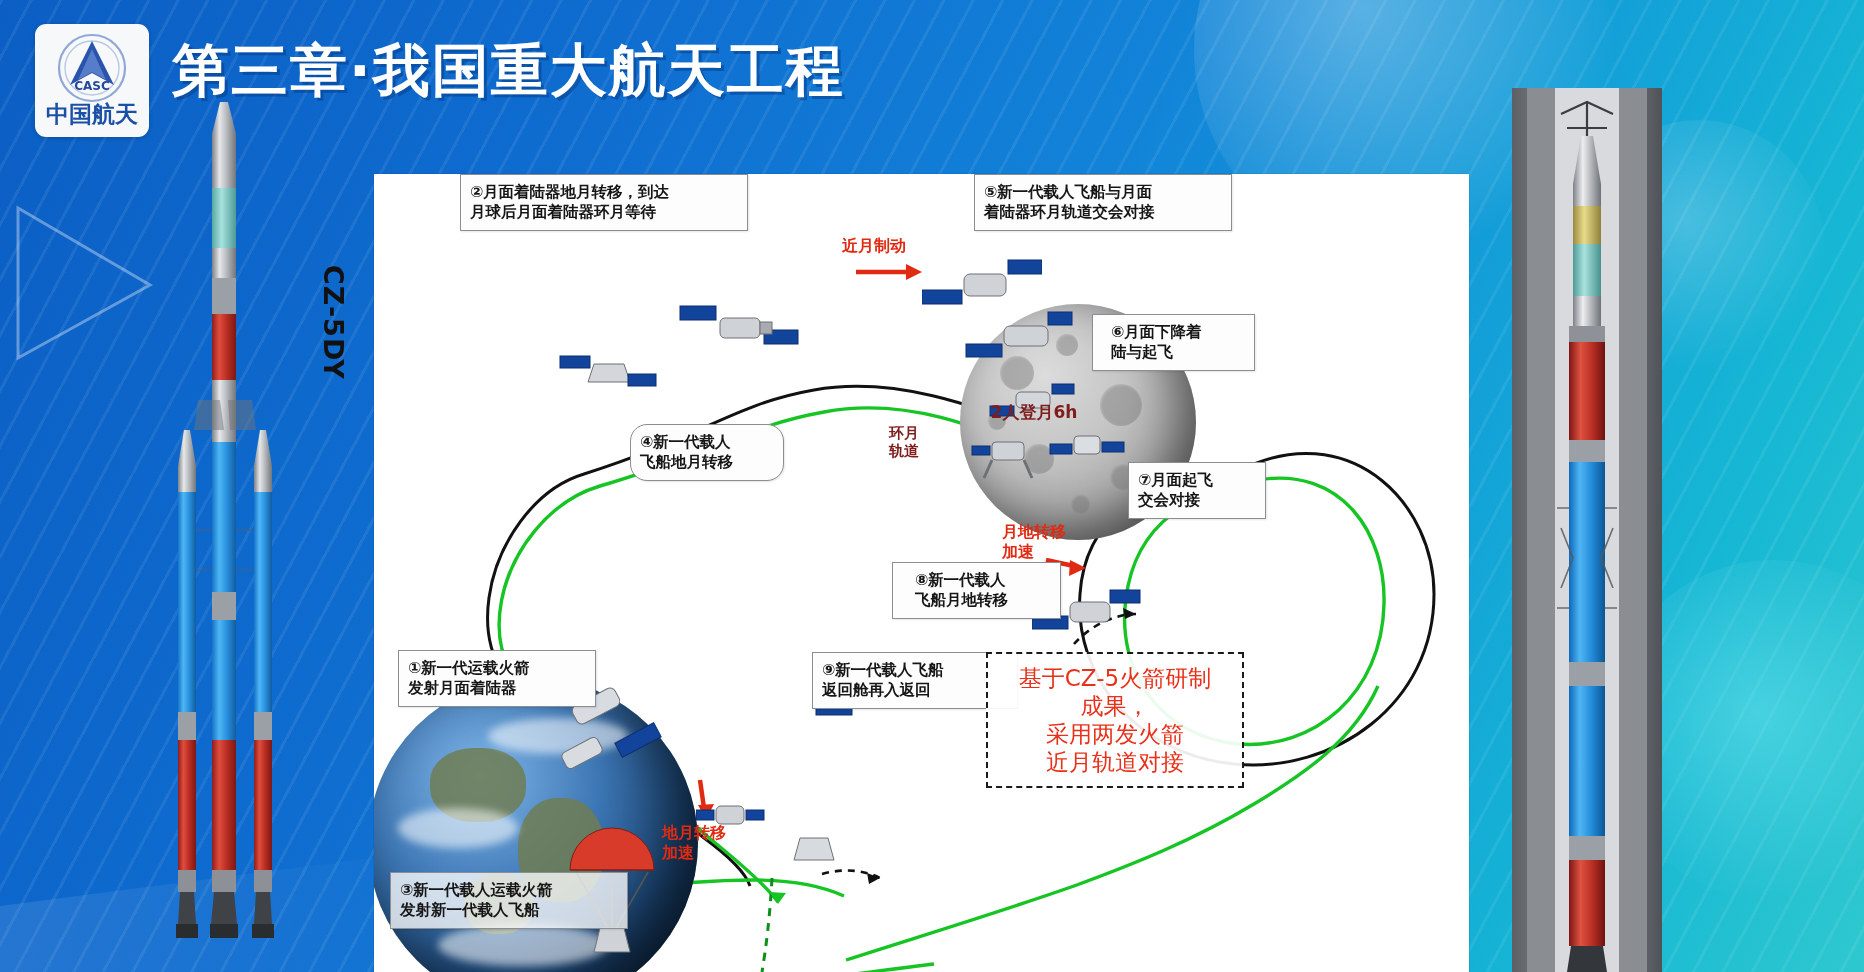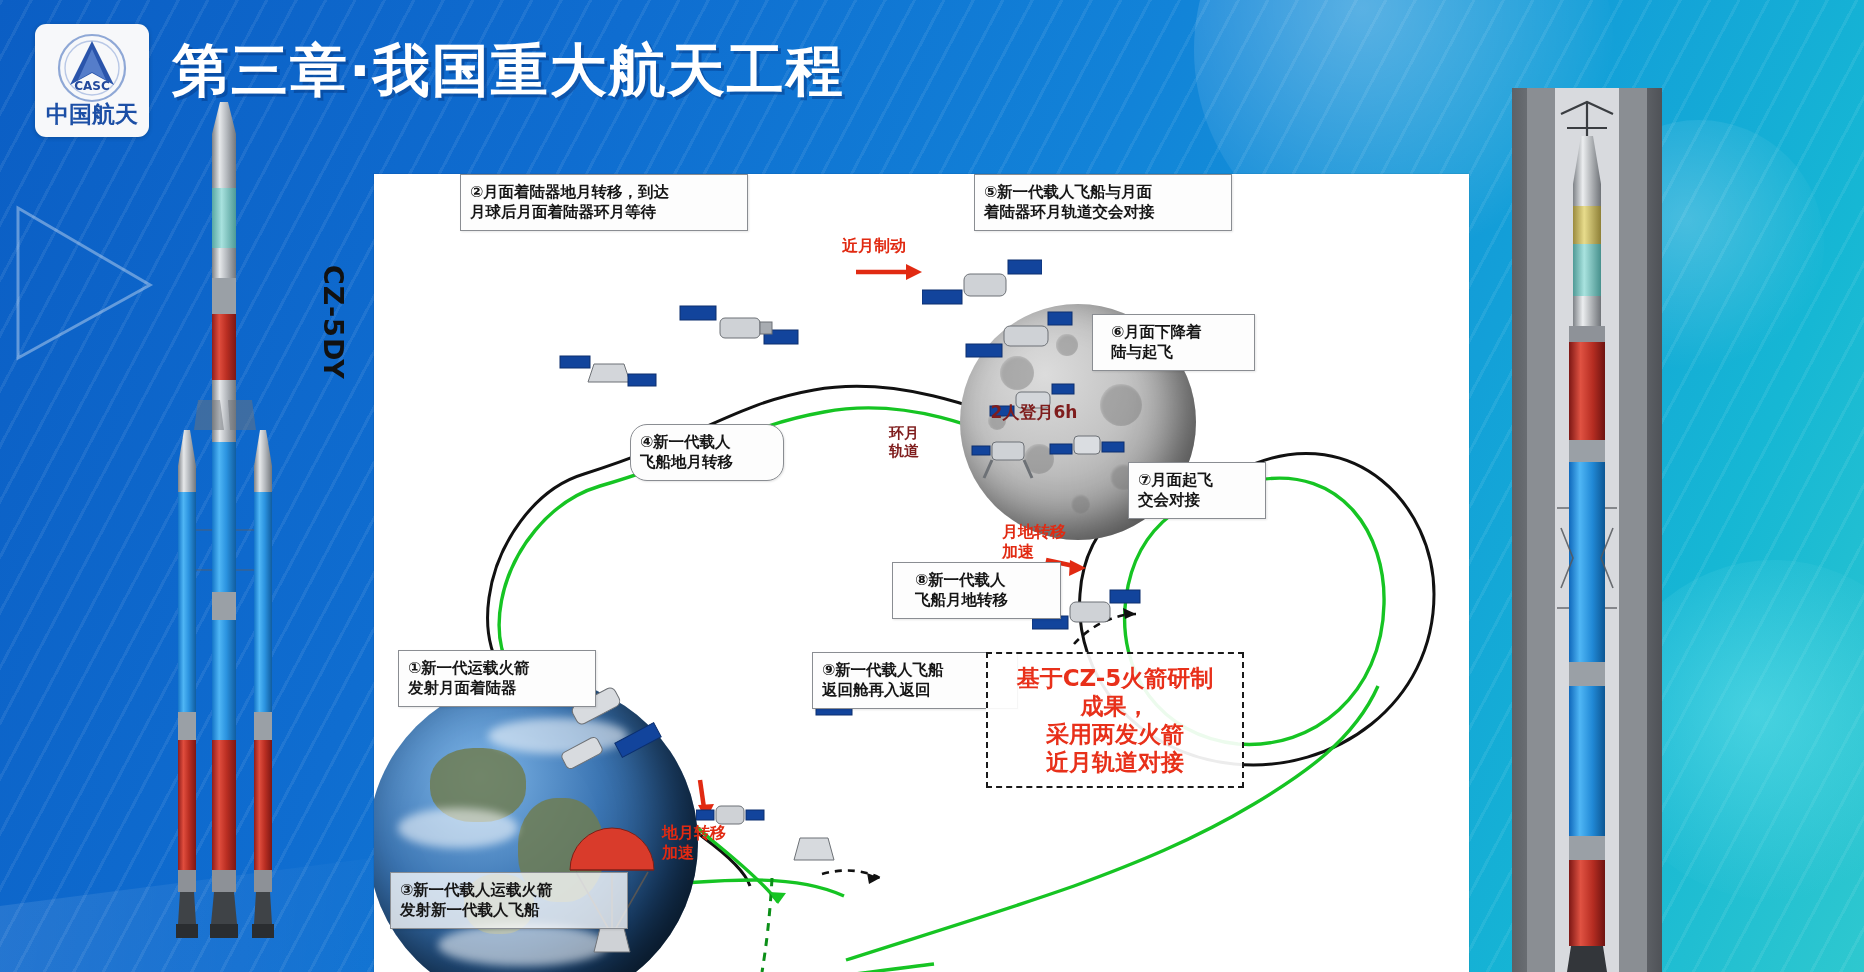--- a/index.html
+++ b/index.html
@@ -43,21 +43,21 @@
   .panel svg{position:absolute;left:0;top:0;}
 
   .lbl{position:absolute;border:1.6px solid #8a8d92;background:#fdfdfd;color:#161616;
        font-size:15.5px;line-height:1.32;padding:7px 9px;font-weight:bold;
        font-family:"DejaVu Sans",sans-serif;box-shadow:1px 1px 2px rgba(0,0,0,.10);}
   .redtxt{position:absolute;color:#e12a12;font-size:16px;font-weight:bold;line-height:1.25;
        font-family:"DejaVu Sans",sans-serif;}
   .blktxt{position:absolute;color:#7f1d1d;font-size:15px;font-weight:bold;line-height:1.22;
        text-align:center;font-family:"DejaVu Sans",sans-serif;}
   .redbox{position:absolute;border:2.5px dashed #1a1a1a;background:rgba(255,255,255,.92);
-       color:#e8301a;font-size:23px;font-weight:bold;line-height:1.22;text-align:center;
+       color:#e8301a;font-size:23px;font-weight:normal;line-height:1.22;text-align:center;
        padding:10px 8px;font-family:"DejaVu Sans",sans-serif;}
   .vlabel{position:absolute;color:#111;font-size:27px;font-weight:bold;letter-spacing:1px;
        writing-mode:vertical-rl;font-family:"DejaVu Sans","Liberation Sans",sans-serif;}
   .earth{position:absolute;left:-6px;bottom:-36px;width:330px;height:330px;border-radius:50%;
        background:radial-gradient(circle at 34% 30%,#7fb6e8 0%,#3c76b4 38%,#1d4878 66%,#0d2742 88%,#071827 100%);
        box-shadow:inset -26px -20px 60px rgba(0,0,0,.55);overflow:hidden;}
   .earth .land{position:absolute;background:#6f7d52;opacity:.85;border-radius:45%;}
   .earth .cloud{position:absolute;background:rgba(255,255,255,.55);border-radius:50%;filter:blur(4px);}
   .moon{position:absolute;left:586px;top:130px;width:236px;height:236px;border-radius:50%;
        background:radial-gradient(circle at 36% 30%,#dcdcdc 0%,#c3c3c3 38%,#a8a8a8 62%,#8e8e8e 82%,#6f6f6f 100%);

